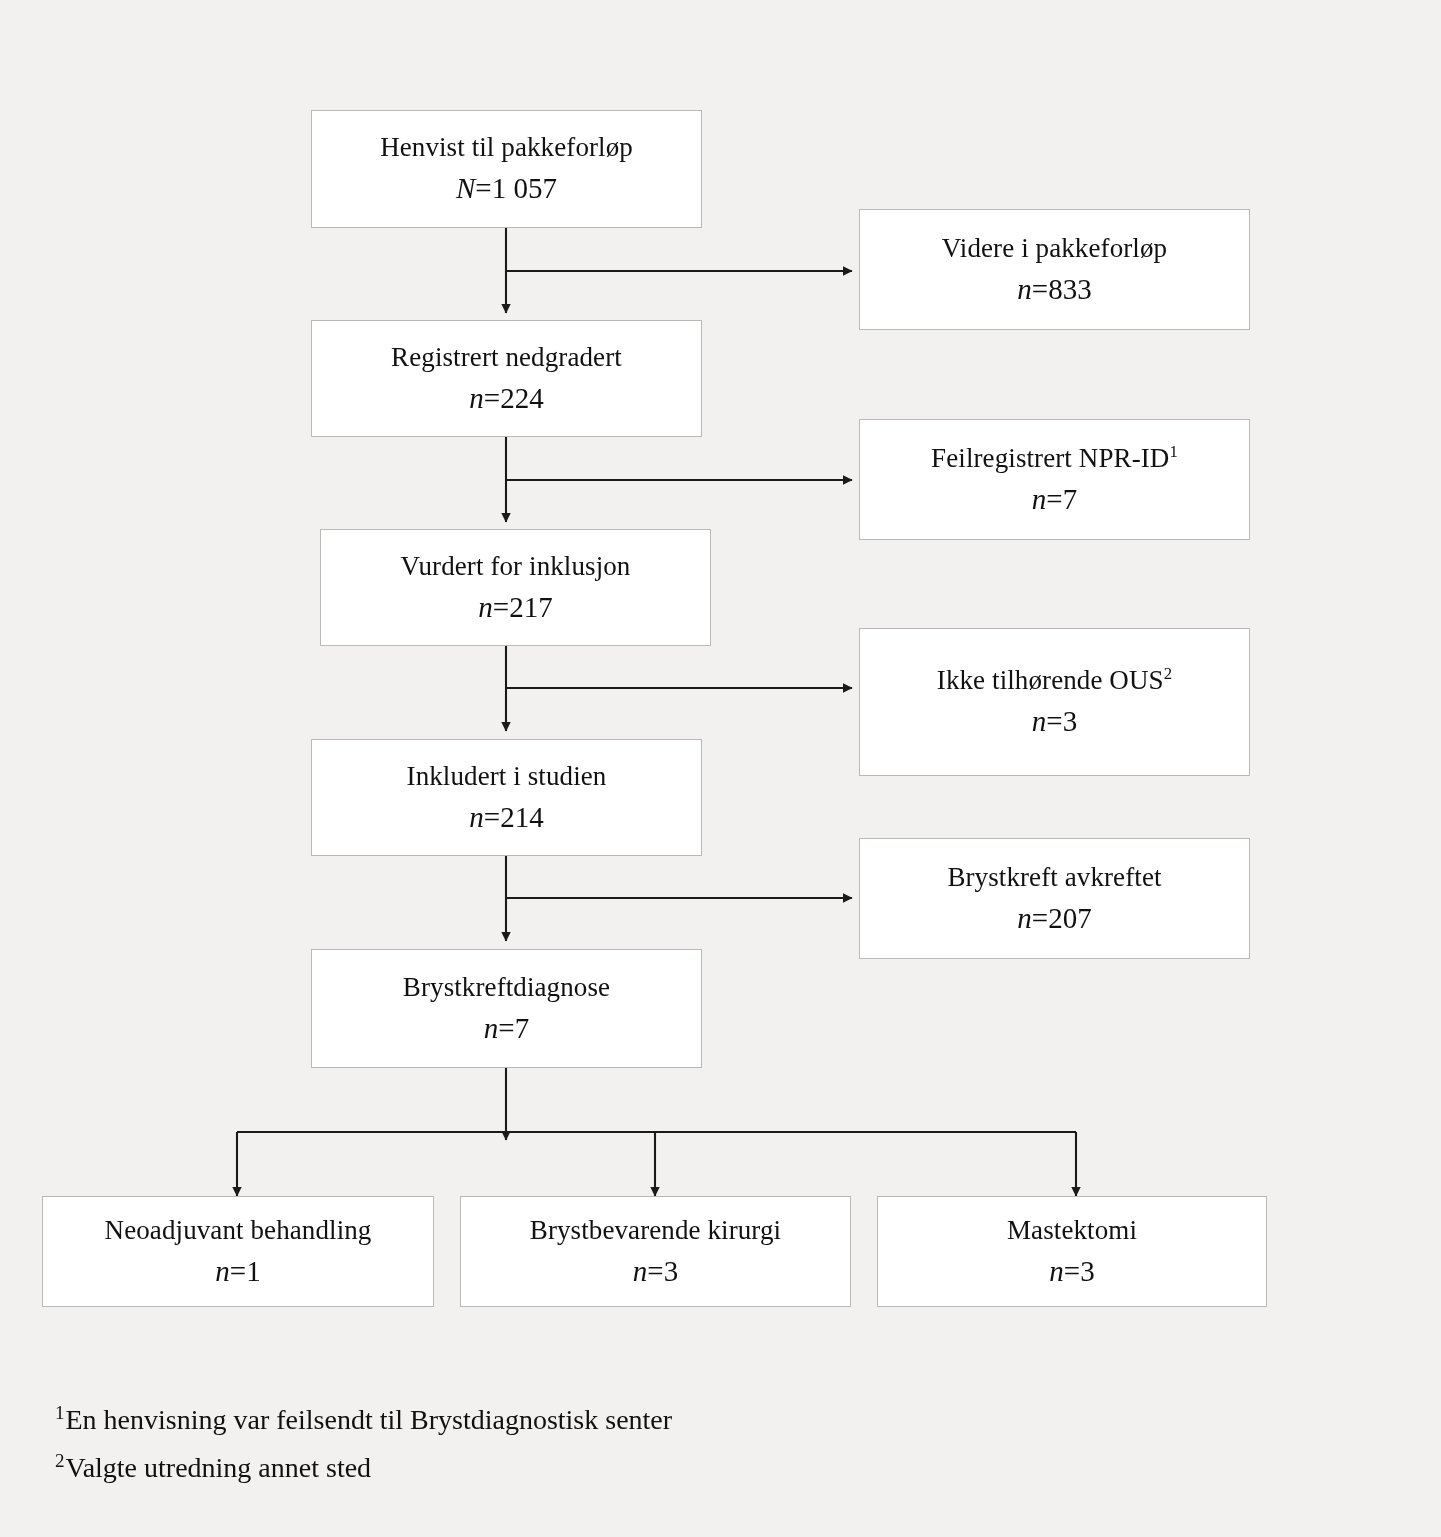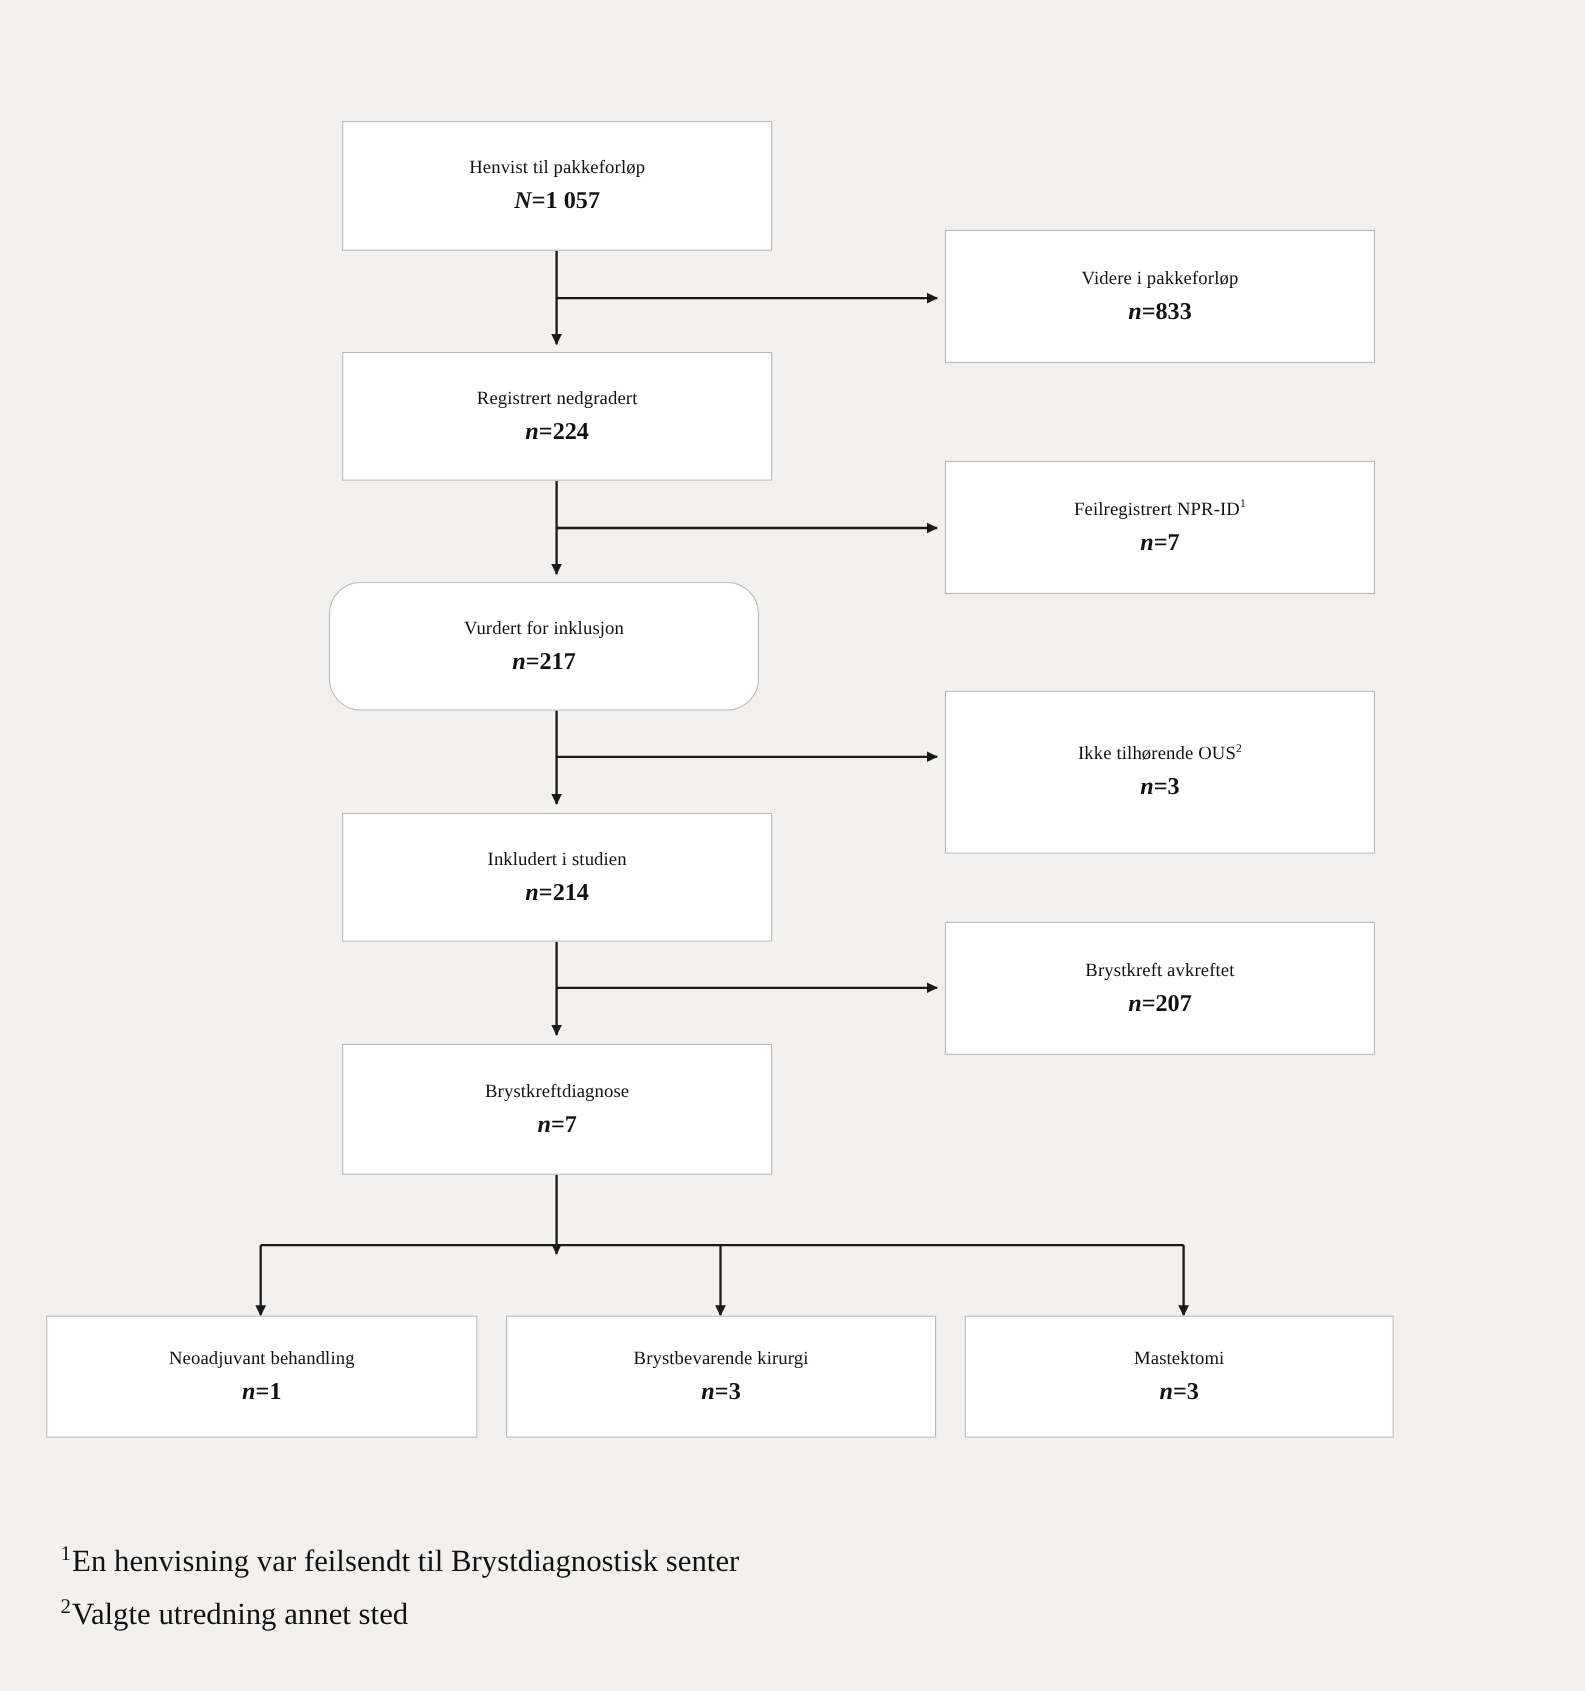--- a/index.html
+++ b/index.html
@@ -29,31 +29,30 @@
     background: #ffffff;
     border: 1.4px solid #b9b9b7;
     display: flex;
     flex-direction: column;
     align-items: center;
     justify-content: center;
     text-align: center;
     padding: 6px 10px;
   }
   .node .title {
-    font-size: 17px;
+    font-size: 27px;
     line-height: 1.18;
     letter-spacing: 0.1px;
     white-space: nowrap;
   }
   .node .count {
-    font-size: 22px;
+    font-size: 29px;
     line-height: 1.2;
     margin-top: 7px;
     white-space: nowrap;
-    font-weight: bold;
   }
   .node .count .sym {
     font-style: italic;
   }
   .node .title sup {
     font-size: 0.62em;
     vertical-align: super;
     line-height: 0;
   }
 
@@ -127,21 +126,21 @@
     </div>
   </div>
 
   <div class="node" style="left:311px; top:320px; width:391px; height:117px;text-align:right;">
     <div class="title">Registrert nedgradert</div>
     <div class="count">
       <span class="sym">n</span><span>=</span><span>224</span>
     </div>
   </div>
 
-  <div class="node" style="left:299px; top:529px; width:391px; height:117px;border-radius:29px;">
+  <div class="node" style="left:320px; top:529px; width:391px; height:117px;">
     <div class="title">Vurdert for inklusjon</div>
     <div class="count">
       <span class="sym">n</span><span>=</span><span>217</span>
     </div>
   </div>
 
   <div class="node" style="left:311px; top:739px; width:391px; height:117px;">
     <div class="title">Inkludert i studien</div>
     <div class="count">
       <span class="sym">n</span><span>=</span><span>214</span>

